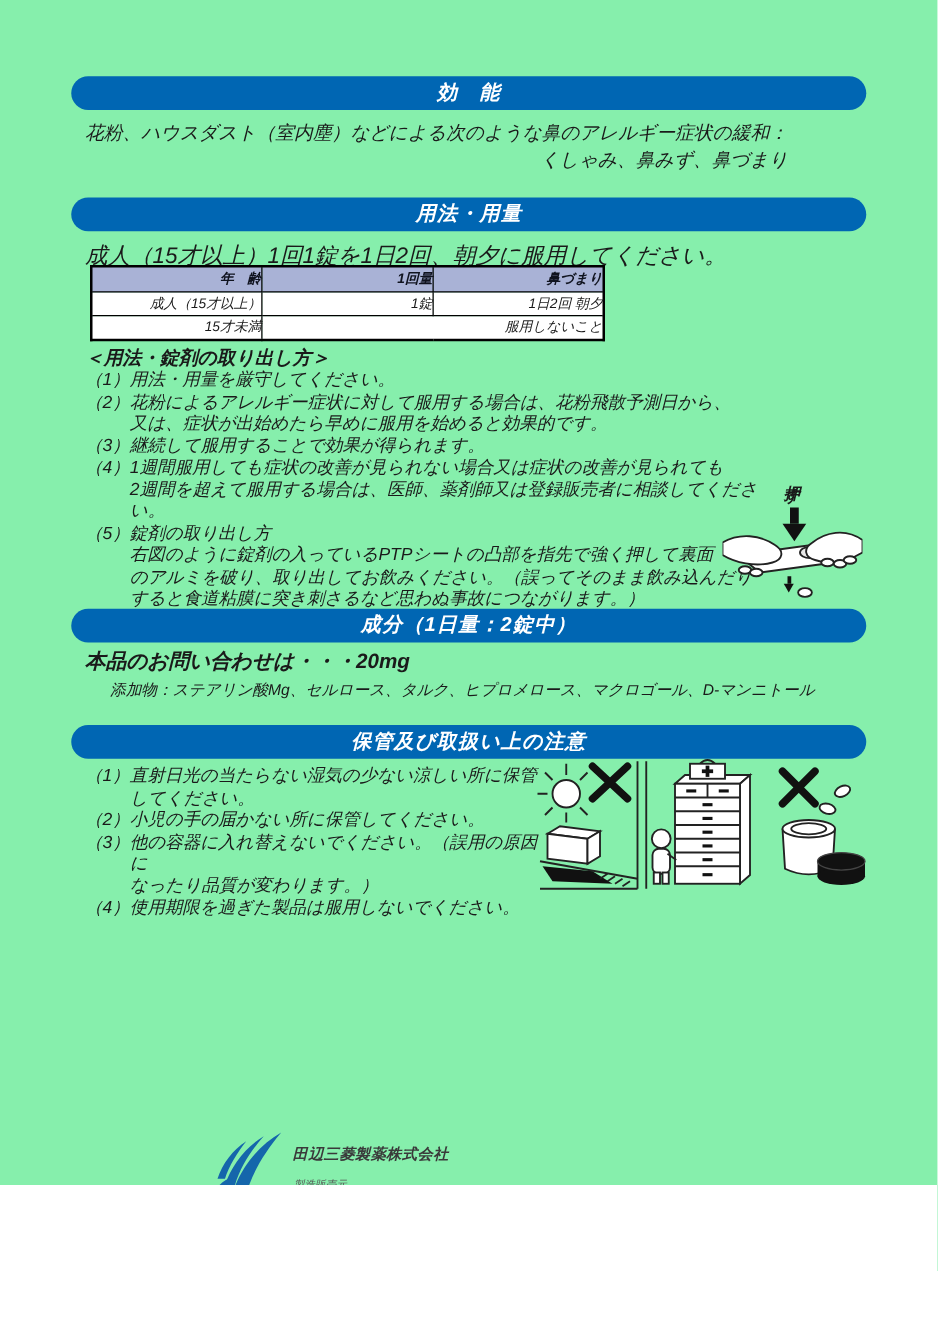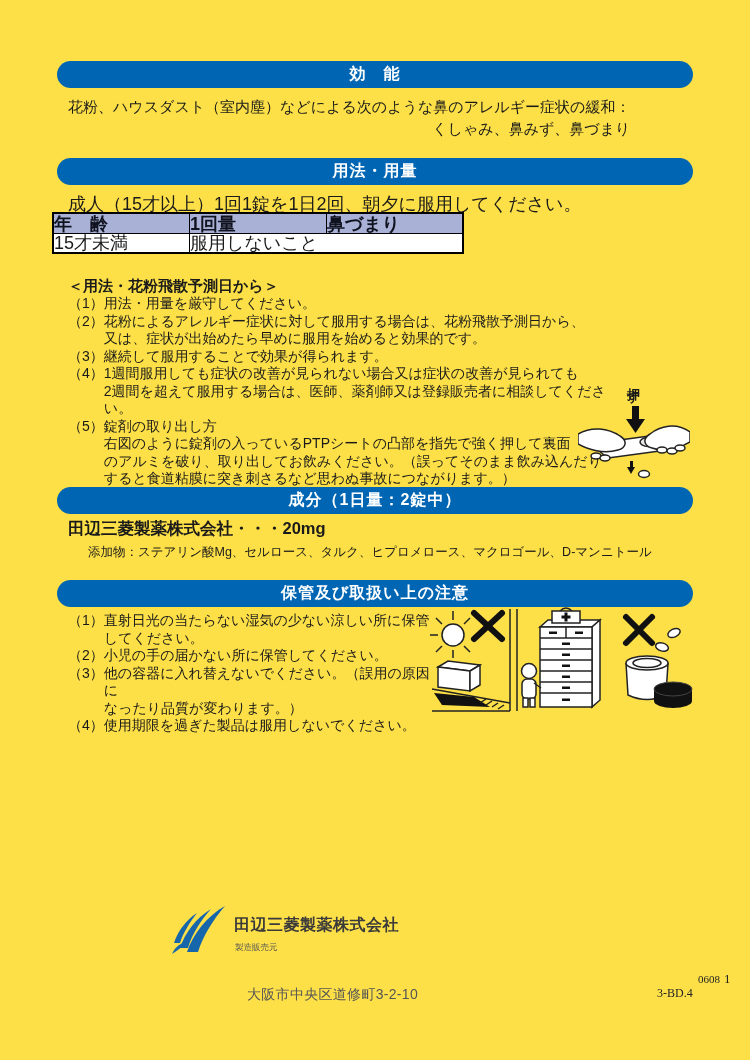--- a/index.html
+++ b/index.html
@@ -1,30 +1,30 @@
 <!DOCTYPE html>
 <html><head>
 <meta charset="utf-8">
 <style>
   html,body{margin:0;padding:0;background:#fff;}
   #page{
-    position:relative;width:750px;height:1060px;background:#fde047;overflow:hidden;
-    font-family:"Liberation Sans","DejaVu Sans",sans-serif;color:#1a1a1a;
+    position:relative;width:750px;height:948px;background:#86efac;overflow:hidden;
+    font-family:"Liberation Sans","DejaVu Sans",sans-serif;color:#1a1a1a;font-style:italic;
   }
   .section-bar{
     position:absolute;left:57px;width:636px;height:27px;background:#0066b3;
     border-radius:14px;color:#ffffff;font-weight:bold;font-size:16px;
     display:flex;align-items:center;justify-content:center;letter-spacing:1px;
   }
   .pre{white-space:pre-line;}
   #efficacy-body{position:absolute;left:68px;top:96px;font-size:15px;line-height:22px;text-align:right;}
   #dosage-intro{position:absolute;left:68px;top:192px;font-size:18px;}
   #dosage-table{
-    position:absolute;left:52px;top:212px;width:406px;border-collapse:collapse;
-    font-size:18px;text-align:left;table-layout:fixed;
+    position:absolute;left:72px;top:212px;width:406px;border-collapse:collapse;
+    font-size:11px;text-align:right;table-layout:fixed;
   }
   #dosage-table{border:2px solid #000;}
   #dosage-table th,#dosage-table td{border:1px solid #000;padding:0;line-height:1;}
   #dosage-table th{background:#a9b2d6;height:19px;font-weight:bold;color:#10131f;}
   #dosage-table td{height:18px;background:#fff;}
   #notes-title{position:absolute;left:68px;top:277px;font-size:15px;font-weight:bold;}
   #notes-list{position:absolute;left:68px;top:295px;width:548px;font-size:14px;line-height:17.5px;}
   .note{display:flex;}
   .note-num{flex:0 0 34px;}
   .note-text{flex:1;white-space:pre-line;}
@@ -33,21 +33,21 @@
     position:absolute;left:46px;top:2px;writing-mode:vertical-rl;
     font-size:13px;font-weight:bold;letter-spacing:2px;
   }
   #push-svg{position:absolute;left:0;top:0;}
   #ingredient-main{position:absolute;left:68px;top:518px;font-size:16.5px;font-weight:bold;}
   #ingredient-additives{position:absolute;left:68px;top:544px;font-size:12.5px;margin-left:20px;}
   #storage-list{position:absolute;left:68px;top:612px;width:368px;font-size:14px;line-height:17.5px;}
   #storage-figs{position:absolute;left:428px;top:605px;}
   #footer-logo-mark{position:absolute;left:171px;top:904px;}
   #maker-label{position:absolute;left:235px;top:906px;font-size:8.5px;color:#555;margin-top:36px;}
-  #company-name{position:absolute;left:234px;top:915px;font-size:16px;font-weight:600;color:#3a3a3a;letter-spacing:0.5px;}
+  #company-name{position:absolute;left:234px;top:915px;font-size:12px;font-weight:600;color:#3a3a3a;letter-spacing:0.5px;}
   #company-address{position:absolute;left:235px;top:986px;font-size:14px;color:#555;letter-spacing:0.3px;margin-left:12px;}
   #contact-box{
     position:absolute;left:386px;top:897px;width:172px;border:1.5px solid #3a3a3a;
     border-radius:8px;padding:6px 7px;font-size:10.5px;line-height:13px;color:#222;
     white-space:pre-line;
   }
   #code-top{position:absolute;left:698px;top:971px;font-family:"Liberation Serif","DejaVu Serif",serif;font-size:11px;color:#222;}
   #code-top .big{font-size:13px;margin-left:4px;}
   #code-bottom{position:absolute;left:657px;top:986px;font-family:"Liberation Serif","DejaVu Serif",serif;font-size:12px;color:#222;}
   svg .ln{stroke:#222;fill:none;stroke-width:1.5;}
@@ -72,27 +72,32 @@
   <div id="dosage-intro">成人（15才以上）1回1錠を1日2回、朝夕に服用してください。</div>
 
   <table id="dosage-table">
     <tbody>
         <tr>
       <th style="width:135px">年　齢</th>
       <th style="width:136px">1回量</th>
       <th style="width:135px">鼻づまり</th>
     </tr>
     <tr>
+      <td>成人（15才以上）</td>
+      <td>1錠</td>
+      <td>1日2回 朝夕</td>
+    </tr>
+    <tr>
       <td>15才未満</td>
       <td colspan="2">服用しないこと</td>
     </tr>
   </tbody>
     </table>
 
-  <div id="notes-title">＜用法・花粉飛散予測日から＞</div>
+  <div id="notes-title">＜用法・錠剤の取り出し方＞</div>
 
   <div id="notes-list">
     <div class="note">
       <span class="note-num">（1）</span>
       <span class="note-text">用法・用量を厳守してください。</span>
     </div>
     <div class="note">
       <span class="note-num">（2）</span>
       <span class="note-text">花粉によるアレルギー症状に対して服用する場合は、花粉飛散予測日から、
 又は、症状が出始めたら早めに服用を始めると効果的です。</span>
@@ -131,21 +136,21 @@
       <ellipse cx="27" cy="82" rx="5" ry="3" class="fillw" stroke-width="1"></ellipse>
       <rect x="52" y="85" width="3" height="6" class="dark"></rect>
       <polygon points="49,91 57,91 53,98" class="dark"></polygon>
       <ellipse cx="66" cy="98" rx="5.5" ry="3.5" class="fillw"></ellipse>
     </svg>
   </div>
 
   <div class="section-bar" style="top:487px">
     <span>成分（1日量：2錠中）</span>
   </div>
-  <div id="ingredient-main">田辺三菱製薬株式会社・・・20mg</div>
+  <div id="ingredient-main">本品のお問い合わせは・・・20mg</div>
   <div id="ingredient-additives">添加物：ステアリン酸Mg、セルロース、タルク、ヒプロメロース、マクロゴール、D-マンニトール</div>
 
   <div class="section-bar" style="top:580px">
     <span>保管及び取扱い上の注意</span>
   </div>
   <div id="storage-list">
     <div class="note">
       <span class="note-num">（1）</span>
       <span class="note-text">直射日光の当たらない湿気の少ない涼しい所に保管
 してください。</span>

